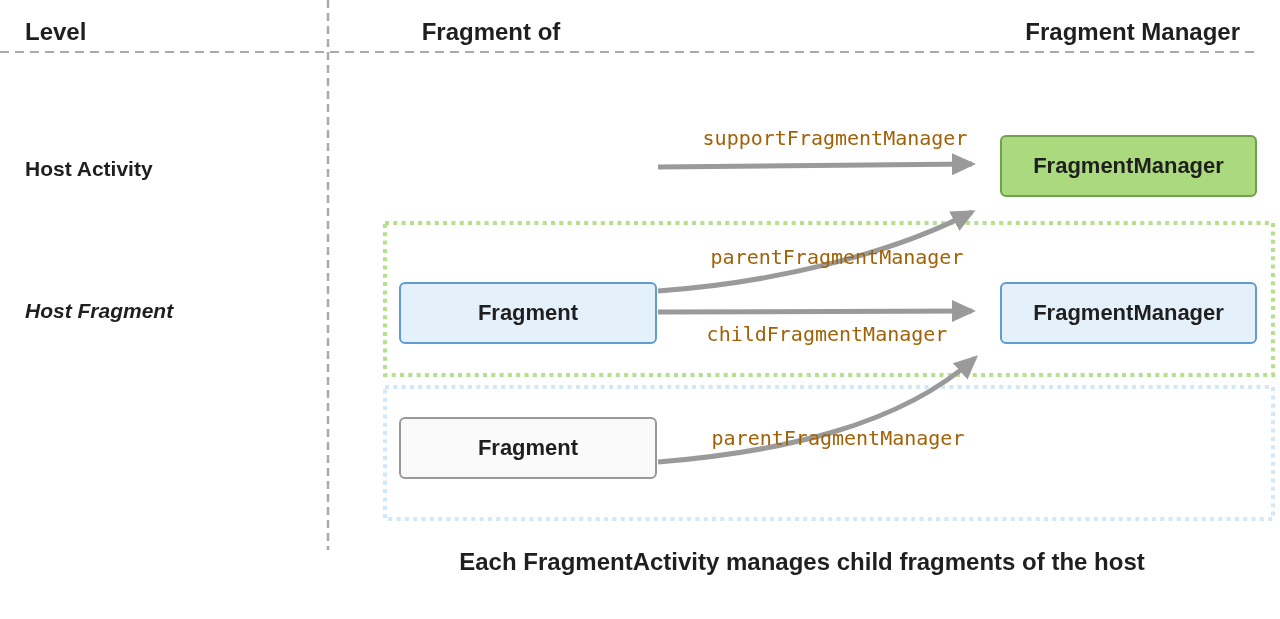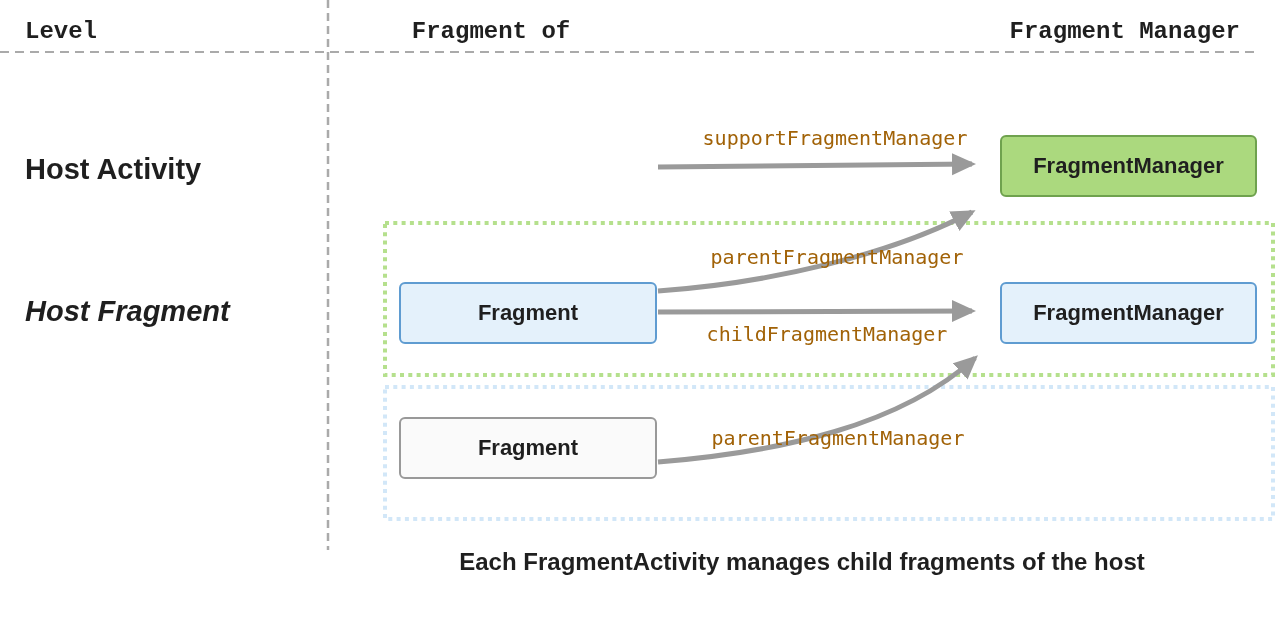--- a/index.html
+++ b/index.html
@@ -7,22 +7,22 @@
     --box-blue-fill:#e4f1fb;  --box-blue-border:#5f9cd1;
     --box-neutral-fill:#fafafa; --box-neutral-border:#999999;
     --arrow:#9a9a9a; --group-green-dotted:#b5e08d; --group-blue-dotted:#d2e7f8;
     --separator-dash:#aaaaaa; --text:#1f1f1f;
   }
   html,body{margin:0;padding:0;background:#ffffff;}
   #stage{
     position:relative; width:1280px; height:619px; overflow:hidden;
     background:#ffffff; font-family:"Liberation Sans", sans-serif; color:var(--text);
   }
-  .hdr{position:absolute; top:18px; font-size:24px; font-weight:700; white-space:nowrap;font-family:Liberation Mono, monospace;}
-  .rowlab{position:absolute; left:25px; font-size:29px; font-weight:700; white-space:nowrap;
+  .hdr{position:absolute; top:18px; font-size:24px; font-weight:700; white-space:nowrap;}
+  .rowlab{position:absolute; left:25px; font-size:21px; font-weight:700; white-space:nowrap;
           transform:translateY(-50%);}
   .node{
     position:absolute; width:258px; height:62px; border-radius:6px;
     display:flex; align-items:center; justify-content:center;
     font-size:22px; font-weight:700; box-sizing:border-box; white-space:nowrap;
   }
   .node.green{background:var(--box-green-fill); border:2px solid var(--box-green-border);}
   .node.blue{background:var(--box-blue-fill); border:2px solid var(--box-blue-border);}
   .node.neutral{background:var(--box-neutral-fill); border:2px solid var(--box-neutral-border);}
   .mono{

